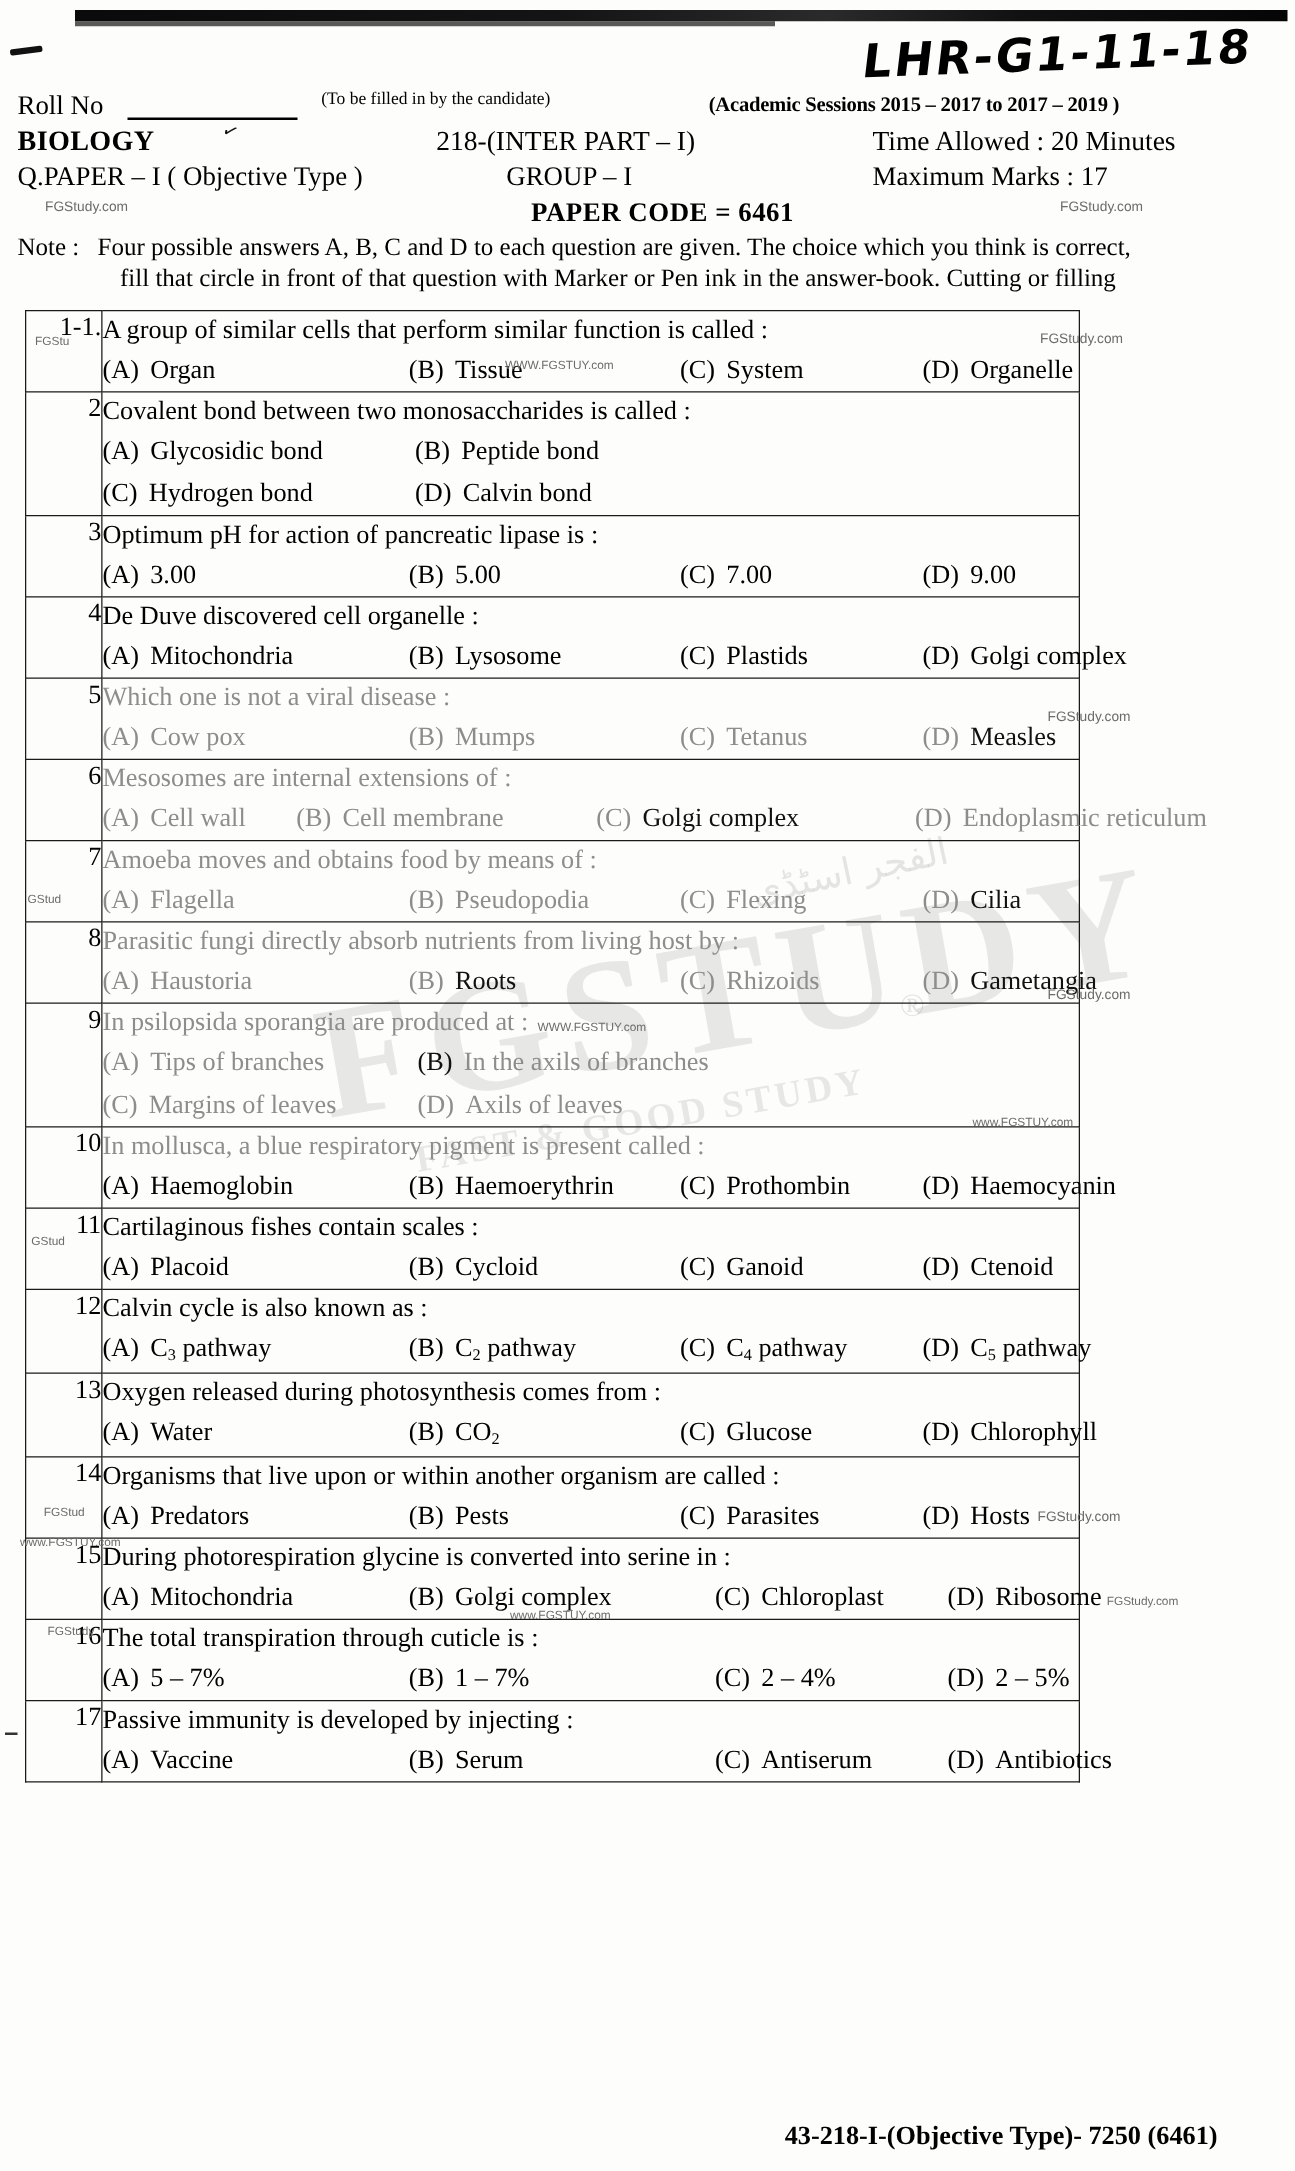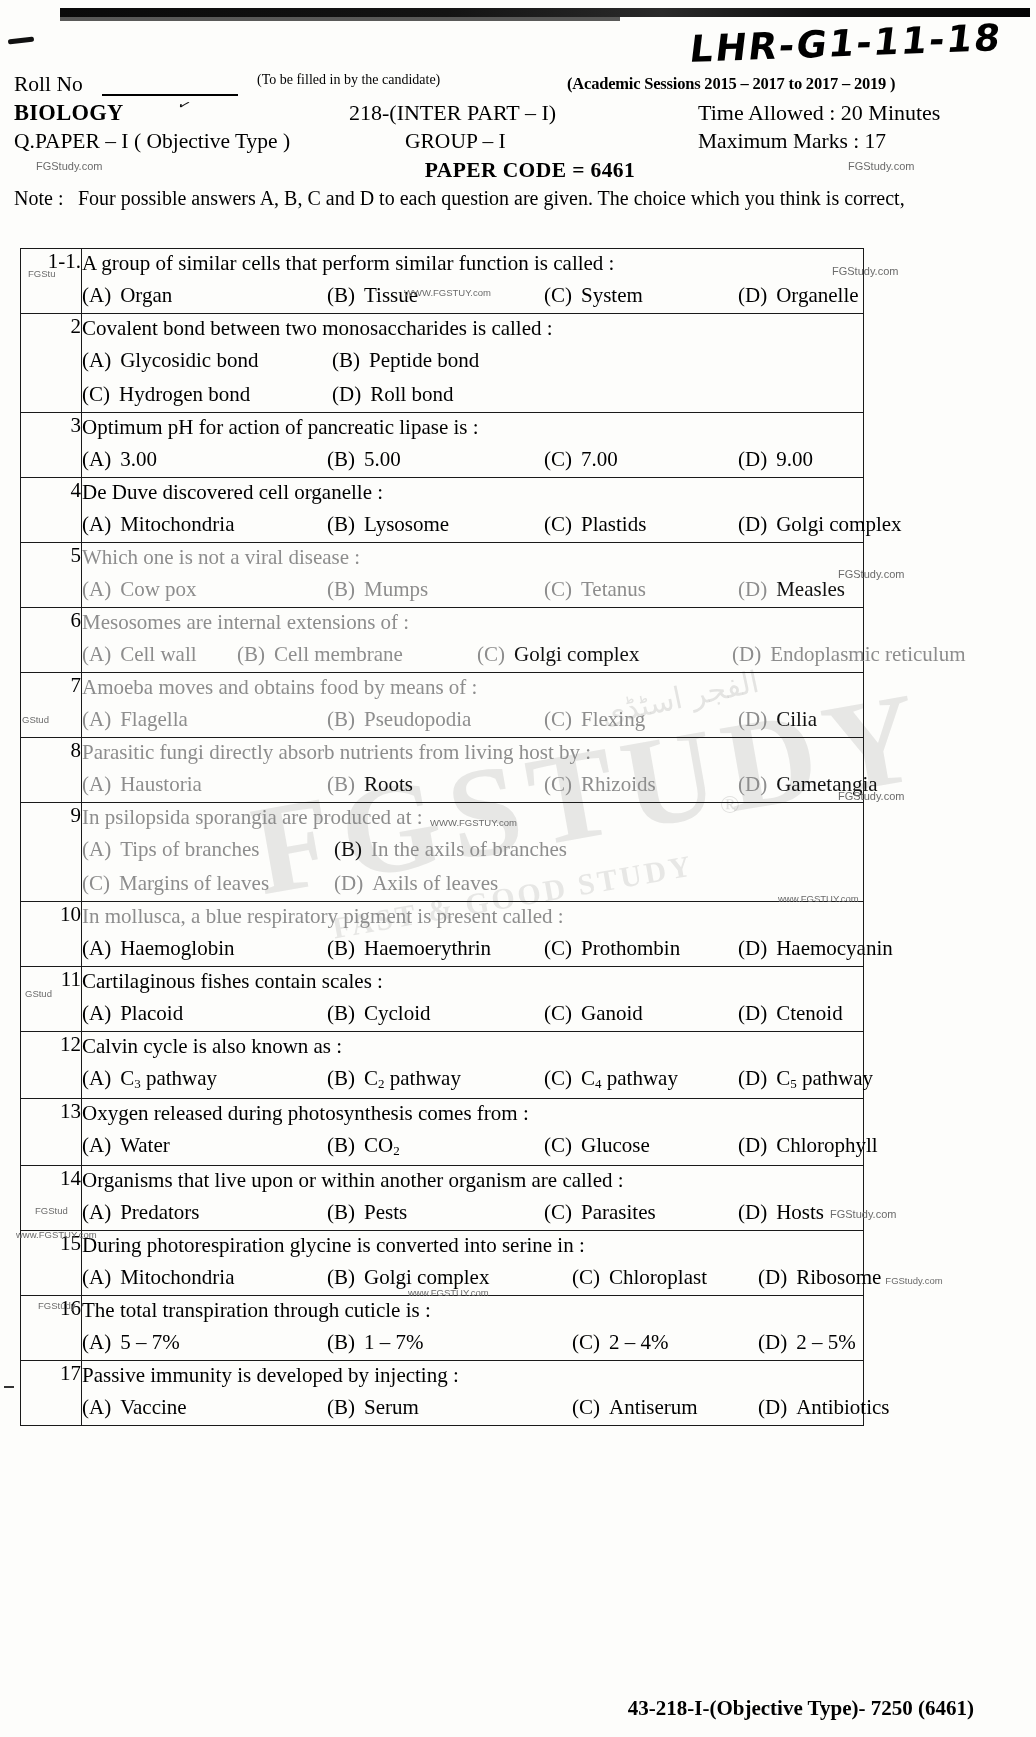--- a/index.html
+++ b/index.html
@@ -362,20 +362,21 @@
     <div class="papercode">PAPER CODE  =  6461</div>
   </div>
 
   <div class="wm wm-sm" style="left:36px; top:160px;">FGStudy.com</div>
   <div class="wm wm-sm" style="left:848px; top:160px;">FGStudy.com</div>
 
   <div class="note">
     <span class="note-label">Note  :</span>
     <div class="note-body">
       <div>Four possible answers A, B, C and D to each question are given.  The choice which you think is correct,</div>
+      <div class="note-l2">fill  that  circle  in front of that question with Marker  or  Pen ink in the answer-book.   Cutting or filling</div>
     </div>
   </div>
 
   <table class="qtable">
     <tbody>
 
       <tr>
         <td class="numcell">1-1.</td>
         <td class="bodycell">
           <div class="qtext">A group of similar cells that perform similar function is called  :</div>
@@ -391,21 +392,21 @@
       <tr>
         <td class="numcell">2</td>
         <td class="bodycell">
           <div class="qtext">Covalent bond between two monosaccharides is called  :</div>
           <div class="opts">
             <span class="opt w1"><span class="lbl">(A)</span><span>Glycosidic bond</span></span>
             <span class="opt w2"><span class="lbl">(B)</span><span>Peptide bond</span></span>
           </div>
           <div class="opts">
             <span class="opt w1"><span class="lbl">(C)</span><span>Hydrogen bond</span></span>
-            <span class="opt w2"><span class="lbl">(D)</span><span>Roll bond</span></span>
+            <span class="opt w2"><span class="lbl">(D)</span><span>Calvin bond</span></span>
           </div>
         </td>
       </tr>
 
       <tr>
         <td class="numcell">3</td>
         <td class="bodycell">
           <div class="qtext">Optimum pH for action of pancreatic lipase is  :</div>
           <div class="opts">
             <span class="opt c1"><span class="lbl">(A)</span><span>3.00</span></span>

